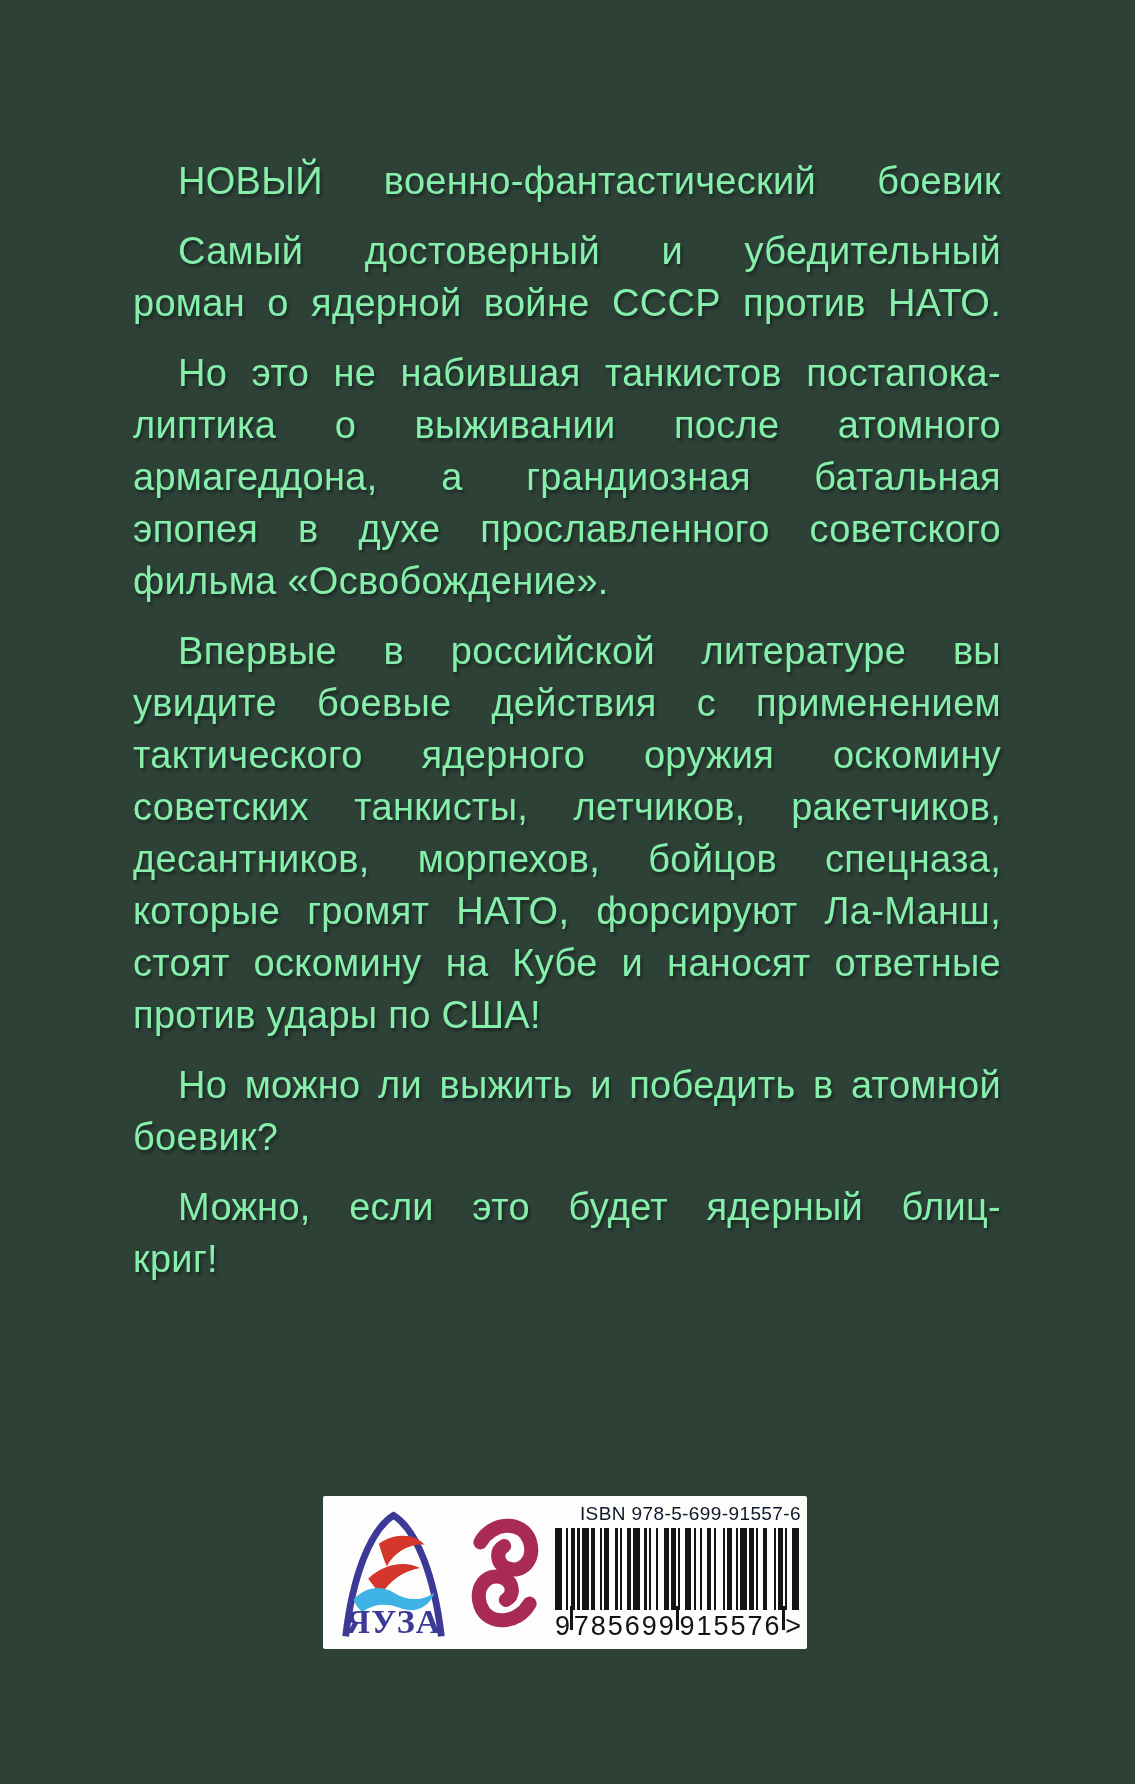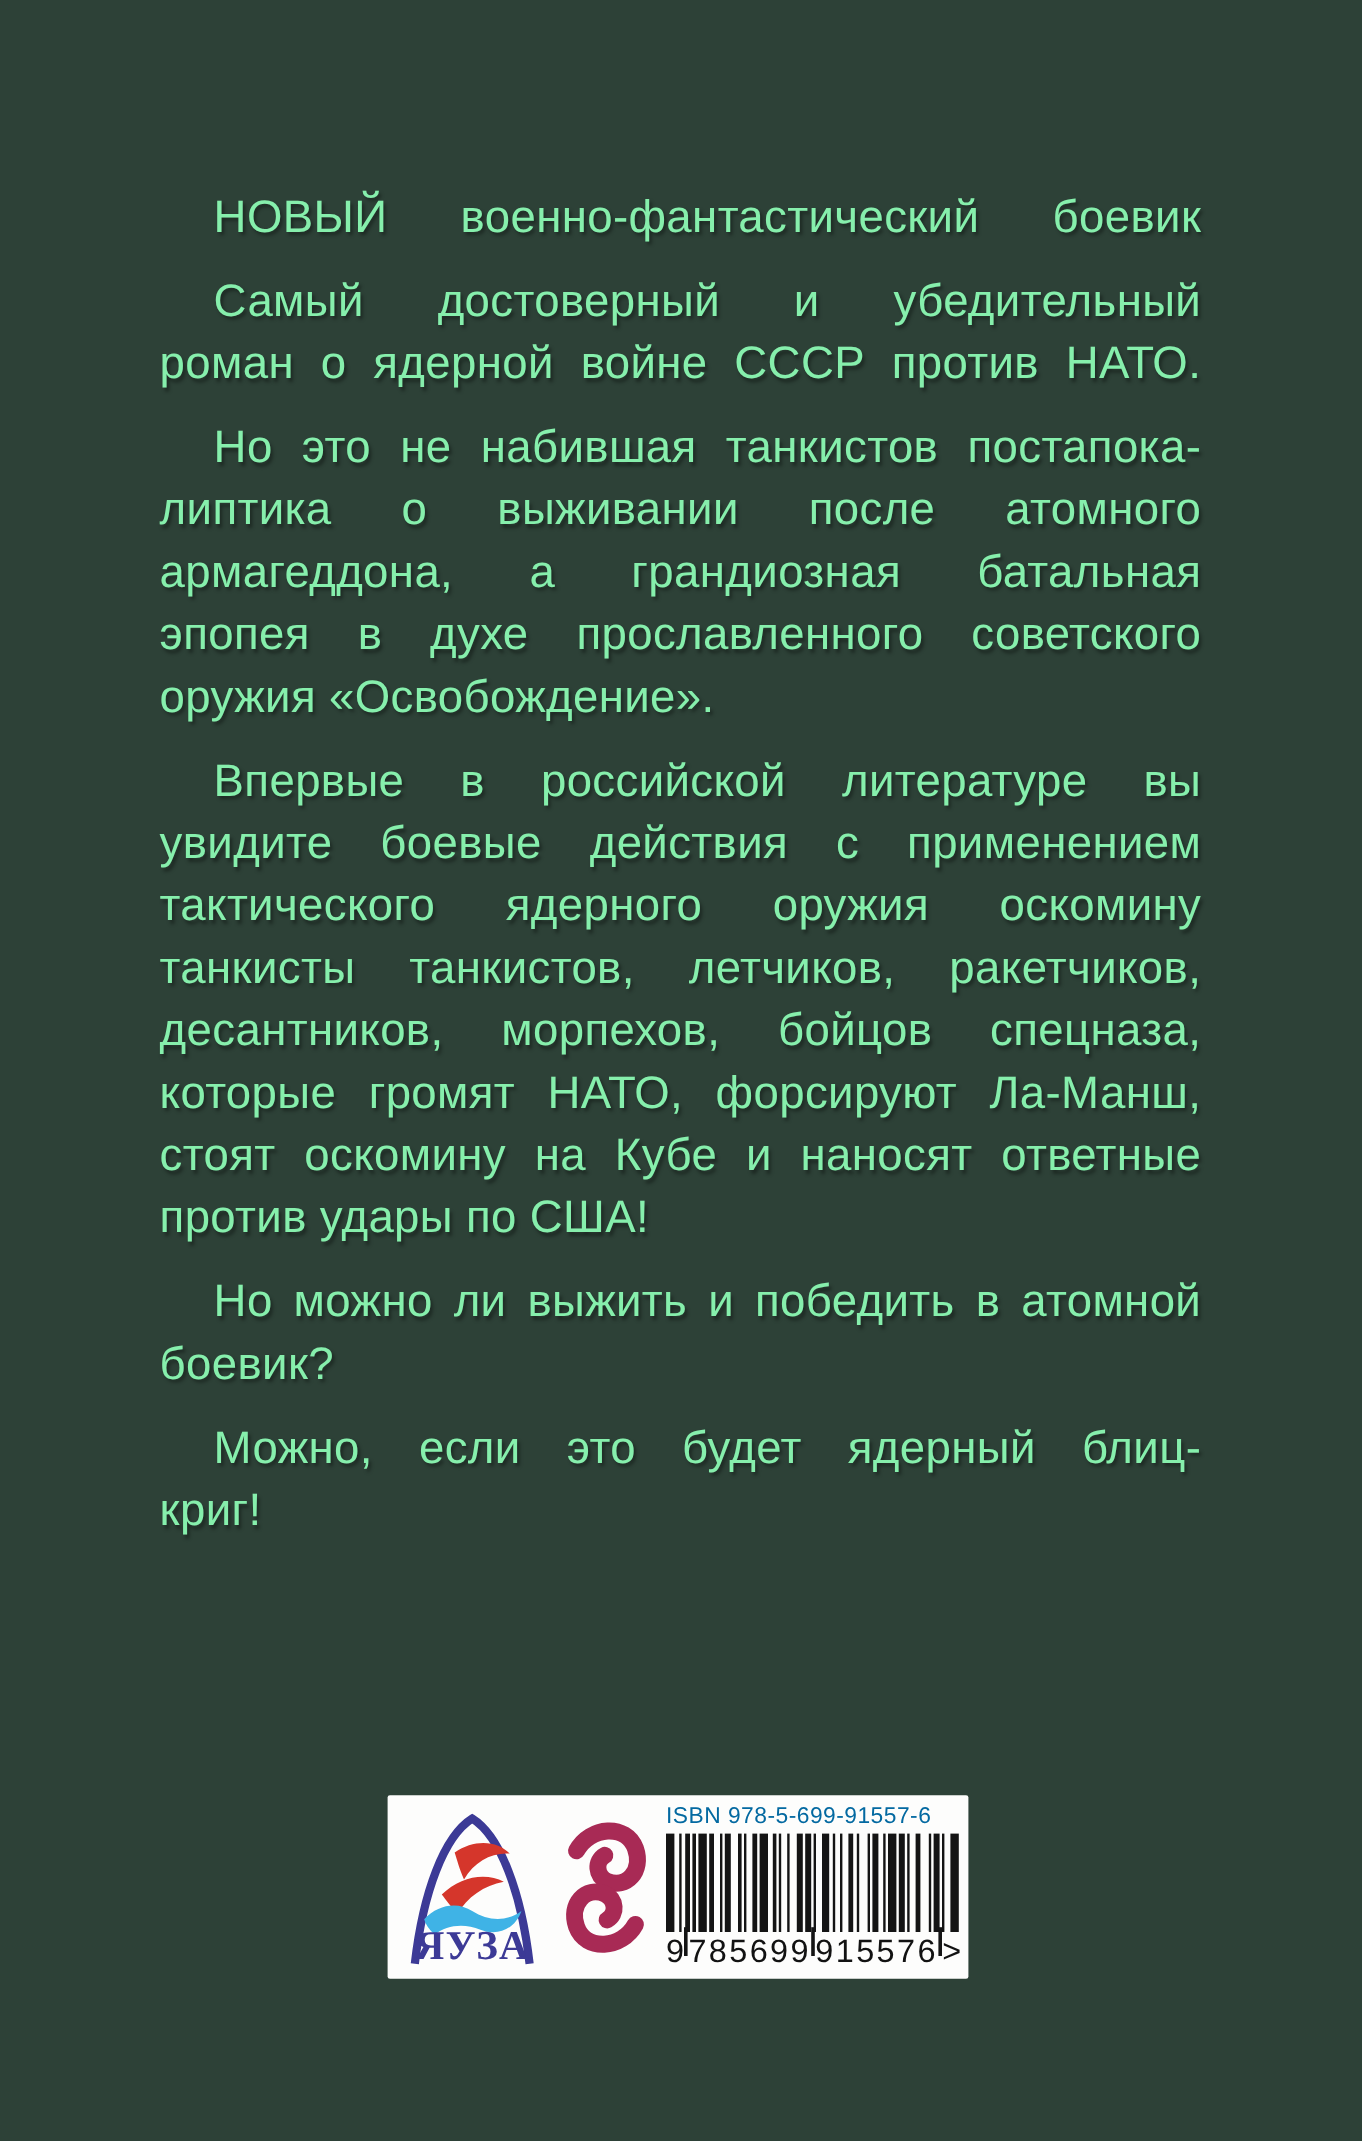--- a/index.html
+++ b/index.html
@@ -42,22 +42,22 @@
   .yauza { margin-left:10px; width:122px; height:133px; flex:none; }
   .eksmo { margin-left:12px; width:76px; height:118px; flex:none; }
 
   .barcode {
     margin-left:auto; margin-right:6px;
     width:246px; height:139px;
     display:flex; flex-direction:column;
     flex:none;
   }
   .isbn {
-    font-size:19px; color:#0369a1;
-    text-align:left; letter-spacing:0.4px;
+    font-size:19px; color:#0f172a;
+    text-align:right; letter-spacing:0.4px;
     white-space:nowrap; margin:0 0 3px 0;
     line-height:22px;
   }
   .bars { height:82px; display:flex; width:100%; }
   .bars span { height:100%; flex:none; }
   .digits {
     height:30px;
     display:flex; align-items:flex-end; justify-content:space-between;
     font-size:27px; line-height:1; color:#121212;
   }
@@ -76,27 +76,27 @@
   </div>
   <div class="para">
     <div class="line indent">Самый достоверный и убедительный</div>
     <div class="line">роман о ядерной войне СССР против НАТО.</div>
   </div>
   <div class="para">
     <div class="line indent">Но это не набившая танкистов постапока-</div>
     <div class="line">липтика о выживании после атомного</div>
     <div class="line">армагеддона, а грандиозная батальная</div>
     <div class="line">эпопея в духе прославленного советского</div>
-    <div class="line loose">оружия «Освобождение».</div>
+    <div class="line loose">фильма «Освобождение».</div>
   </div>
   <div class="para">
     <div class="line indent">Впервые в российской литературе вы</div>
     <div class="line">увидите боевые действия с применением</div>
     <div class="line">тактического ядерного оружия оскомину</div>
-    <div class="line">танкисты танкистов, летчиков, ракетчиков,</div>
+    <div class="line">советских танкисты, летчиков, ракетчиков,</div>
     <div class="line">десантников, морпехов, бойцов спецназа,</div>
     <div class="line">которые громят НАТО, форсируют Ла-Манш,</div>
     <div class="line">стоят оскомину на Кубе и наносят ответные</div>
     <div class="line loose">против удары по США!</div>
   </div>
   <div class="para">
     <div class="line indent">Но можно ли выжить и победить в атомной</div>
     <div class="line loose">боевик?</div>
   </div>
   <div class="para">

